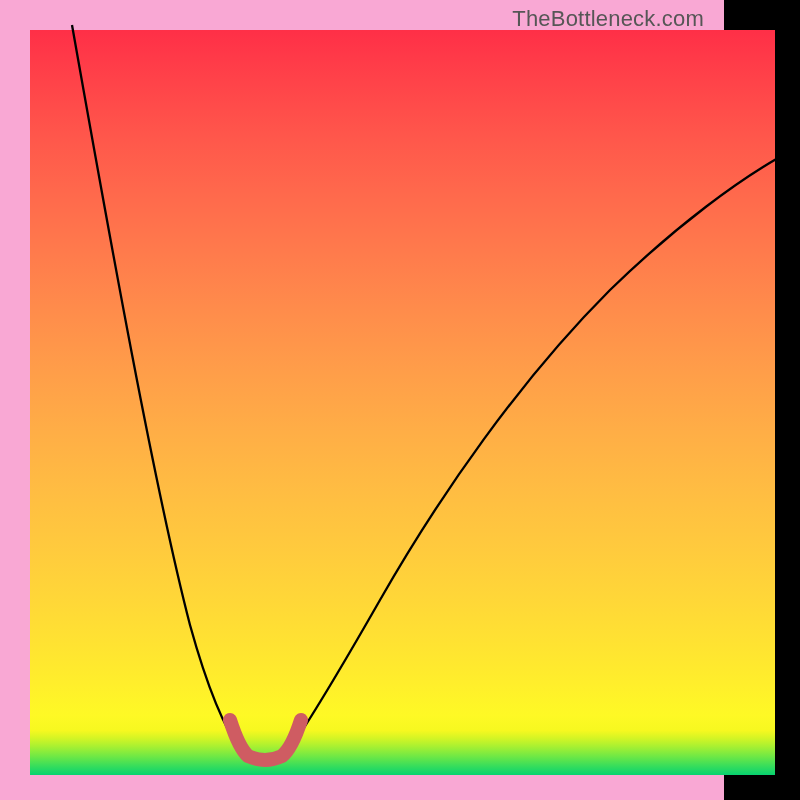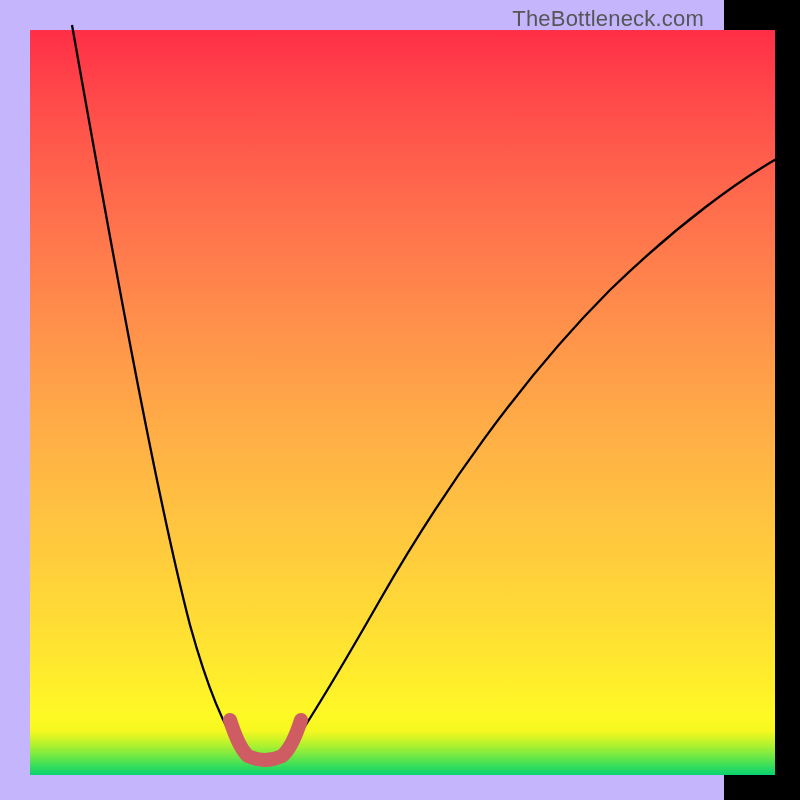--- a/index.html
+++ b/index.html
@@ -1,21 +1,21 @@
 <!DOCTYPE html>
 <html><head>
 <meta charset="utf-8">
 <style>
   * { margin: 0; padding: 0; box-sizing: border-box; }
   html, body { width: 800px; height: 800px; background: #000; overflow: hidden; }
   .container {
     position: relative;
     width: 724px;
     height: 800px;
-    background: #c4b5fd;
+    background: #f9a8d4;
   }
   .watermark {
     position: absolute;
     top: 6px;
     right: 20px;
     font-family: Arial, sans-serif;
     font-size: 22px;
     font-weight: 500;
     color: #565656;
     z-index: 10;

